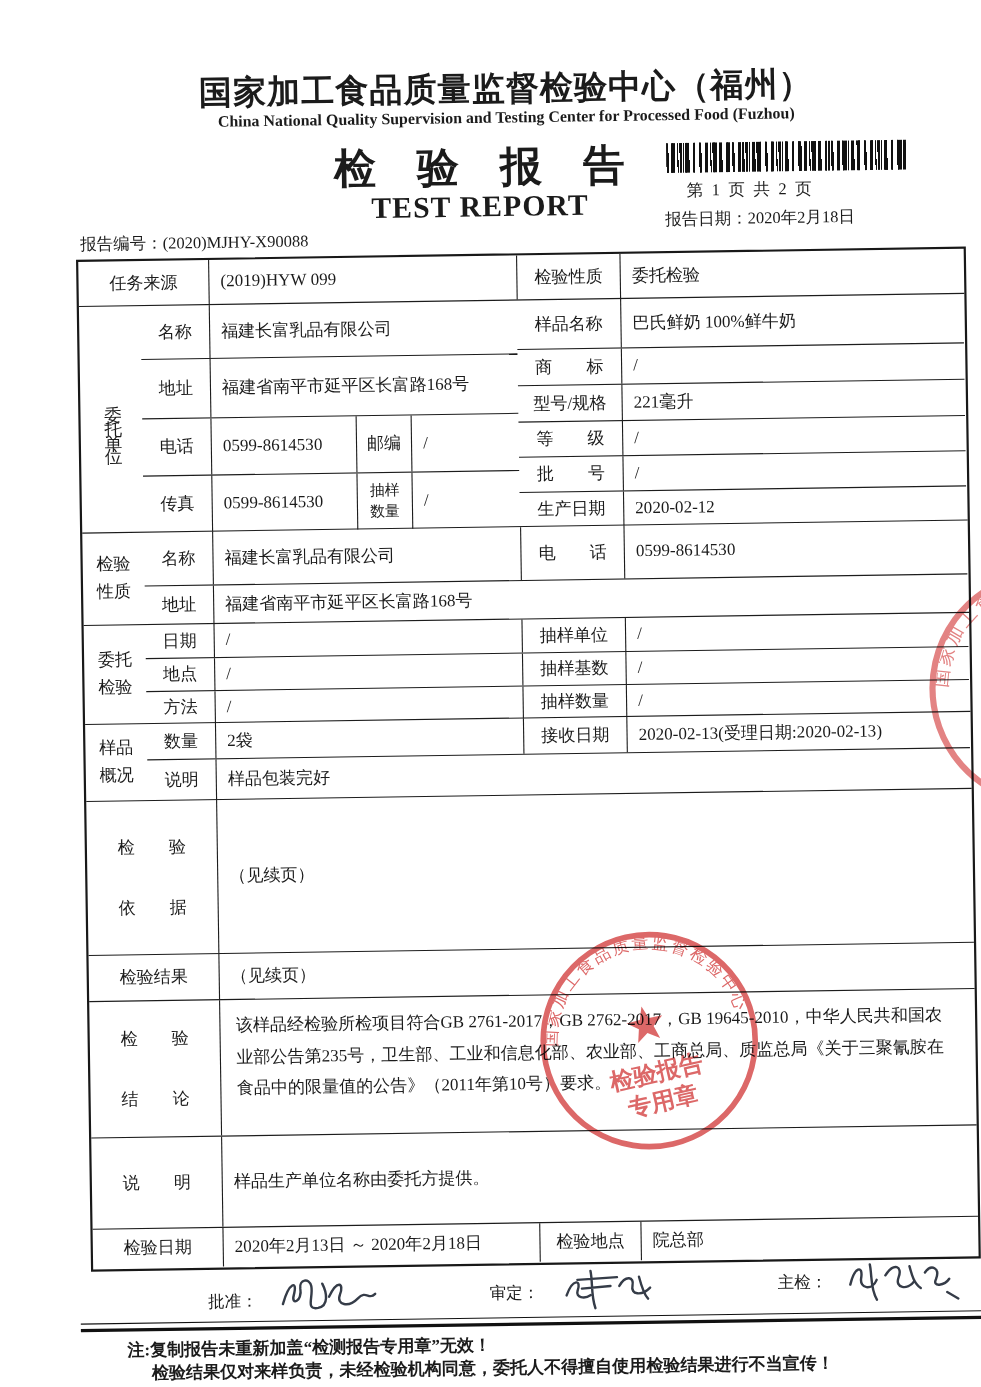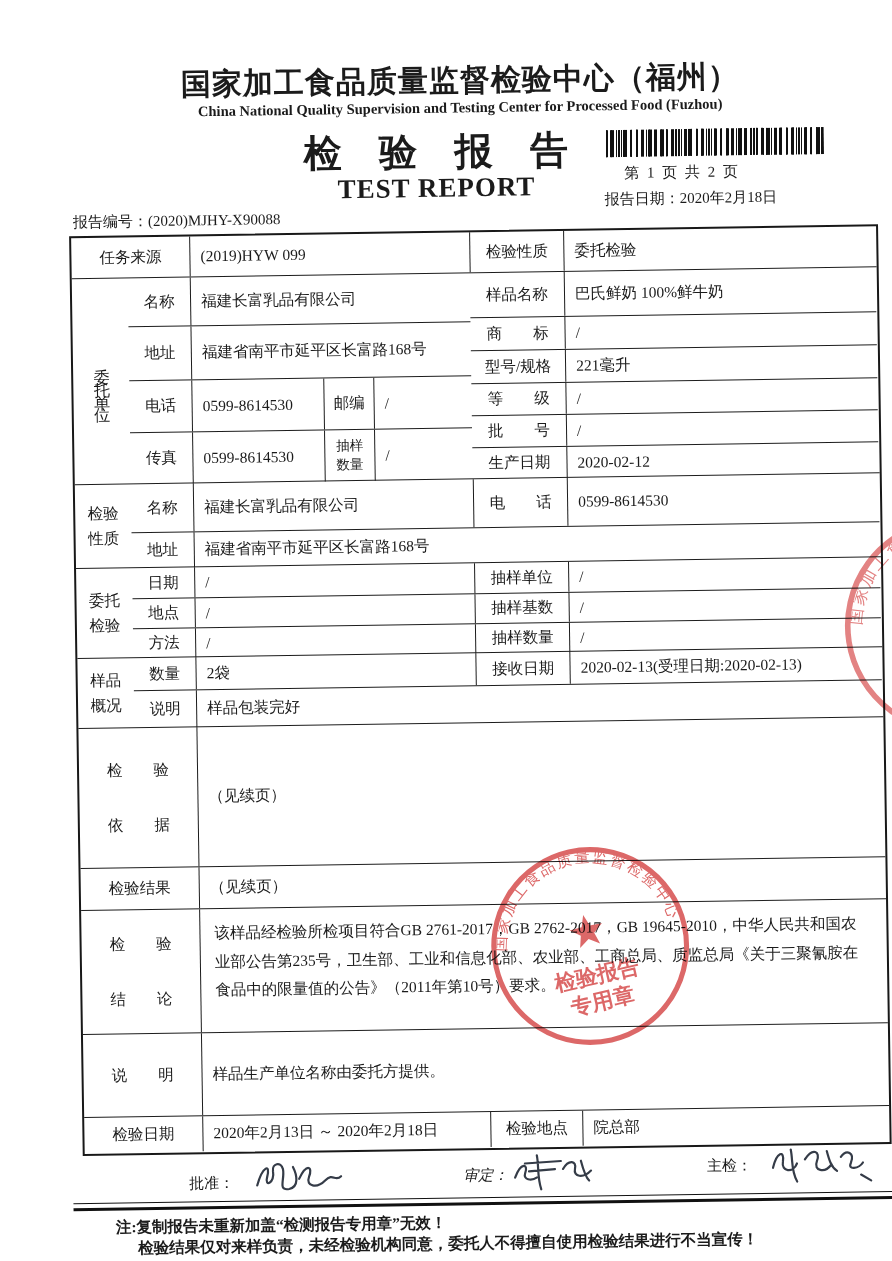--- a/index.html
+++ b/index.html
@@ -242,21 +242,21 @@
       <div class="c lab w92">检验地点</div>
       <div class="c val w306">院总部</div>
     </div>
   </div>
 
   <div class="sig-label" style="left:138px;top:1170px;">批准：</div>
   <svg class="sig" style="left:196px;top:1150px;" width="100" height="46" viewBox="0 0 100 46">
     <path d="M10,32 C16,12 24,10 20,24 C17,34 28,30 26,18 C25,10 34,8 36,16 C38,26 30,38 42,36 C52,34 50,22 46,14"></path>
     <path d="M52,26 C60,10 66,14 62,24 C58,34 70,36 78,28 C86,20 88,30 94,24"></path>
   </svg>
-  <div class="sig-label" style="left:412px;top:1166px;font-style:italic;">审定：</div>
+  <div class="sig-label" style="left:394px;top:1166px;">审定：</div>
   <svg class="sig" style="left:452px;top:1148px;" width="100" height="50" viewBox="0 0 100 50">
     <path d="M12,30 C18,14 26,16 22,26 C20,32 28,34 34,30"></path>
     <path d="M34,8 C36,18 34,30 38,42 M22,16 L58,14 M26,24 L52,22"></path>
     <path d="M60,22 C66,12 74,14 72,22 C70,30 80,32 88,24 M78,14 C80,22 82,30 86,34"></path>
   </svg>
   <div class="sig-label" style="left:656px;top:1160px;">主检：</div>
   <svg class="sig" style="left:712px;top:1144px;" width="112" height="52" viewBox="0 0 112 52">
     <path d="M10,28 C14,12 22,10 20,22 C18,32 30,34 34,24 M28,10 C30,20 28,32 34,42"></path>
     <path d="M42,20 C50,8 58,12 54,22 C50,32 62,34 68,26 M64,12 C66,20 68,28 74,32"></path>
     <path d="M78,18 C84,10 92,14 88,24 C84,32 96,30 100,24 M98,36 L108,42"></path>

